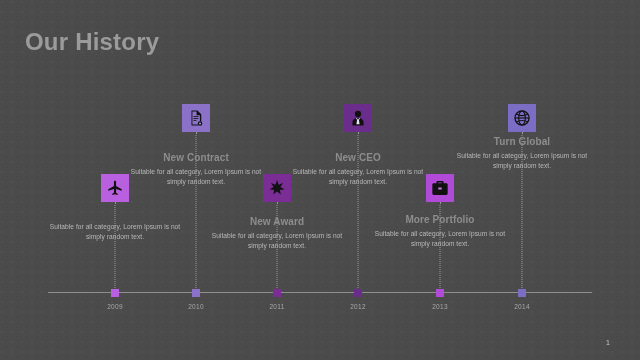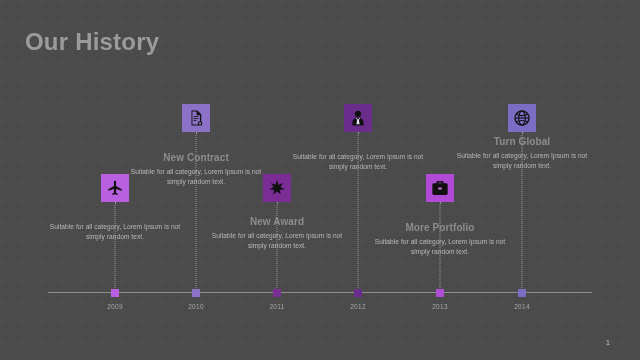--- a/index.html
+++ b/index.html
@@ -173,36 +173,37 @@
         <div class="icon-box" style="top: 104px; background: rgb(107, 45, 139);">
           <span>
             <svg viewBox="0 0 24 24">
               <circle fill="#111" cx="12" cy="6.6" r="4.2"></circle>
               <path fill="#111" d="M12 11.6c-4.1 0-7.4 2.6-7.4 5.8V22h14.8v-4.6c0-3.2-3.3-5.8-7.4-5.8z"></path>
               <path fill="#e8e2f5" d="M10.3 12.1l1.7 2.1 1.7-2.1 1.1.5-1.6 1.6.9 6.2h-4.2l.9-6.2-1.6-1.6 1.1-.5z"></path>
             </svg>
           </span>
         </div>
         <div class="text-block" style="top: 152px;">
+          <div class="ms-title">New CEO</div>
           <div class="ms-body">Suitable for all category, Lorem Ipsum is not simply random text.</div>
         </div>
       </div>
       <div class="year-marker" style="left: 358px; background: rgb(107, 45, 139);"></div>
       <div class="year-label" style="left: 358px;">2012</div>
       <div class="milestone" style="left: 440px; width: 0px;">
         <div class="connector" style="top: 202px; height: 88px;"></div>
         <div class="icon-box" style="top: 174px; background: rgb(178, 74, 216);">
           <span>
             <svg viewBox="0 0 24 24">
               <path fill="#111" d="M9 2.6h6c1 0 1.8.8 1.8 1.8v1.4h3.6c1 0 1.8.8 1.8 1.8v11.8c0 1-.8 1.8-1.8 1.8H3.6c-1 0-1.8-.8-1.8-1.8V7.6c0-1 .8-1.8 1.8-1.8h3.6V4.4c0-1 .8-1.8 1.8-1.8zm.6 3.2h4.8V4.8H9.6v1z"></path>
               <rect fill="#c47ae0" x="9.7" y="11.4" width="4.6" height="2.6" rx="0.5"></rect>
             </svg>
           </span>
         </div>
-        <div class="text-block" style="top: 222px;">
+        <div class="text-block" style="top: 214px;">
           <div class="ms-title">More Portfolio</div>
           <div class="ms-body">Suitable for all category, Lorem Ipsum is not simply random text.</div>
         </div>
       </div>
       <div class="year-marker" style="left: 440px; background: rgb(178, 74, 216);"></div>
       <div class="year-label" style="left: 440px;">2013</div>
       <div class="milestone" style="left: 522px; width: 0px;">
         <div class="connector" style="top: 132px; height: 158px;"></div>
         <div class="icon-box" style="top: 104px; background: rgb(123, 108, 196);">
           <span>

